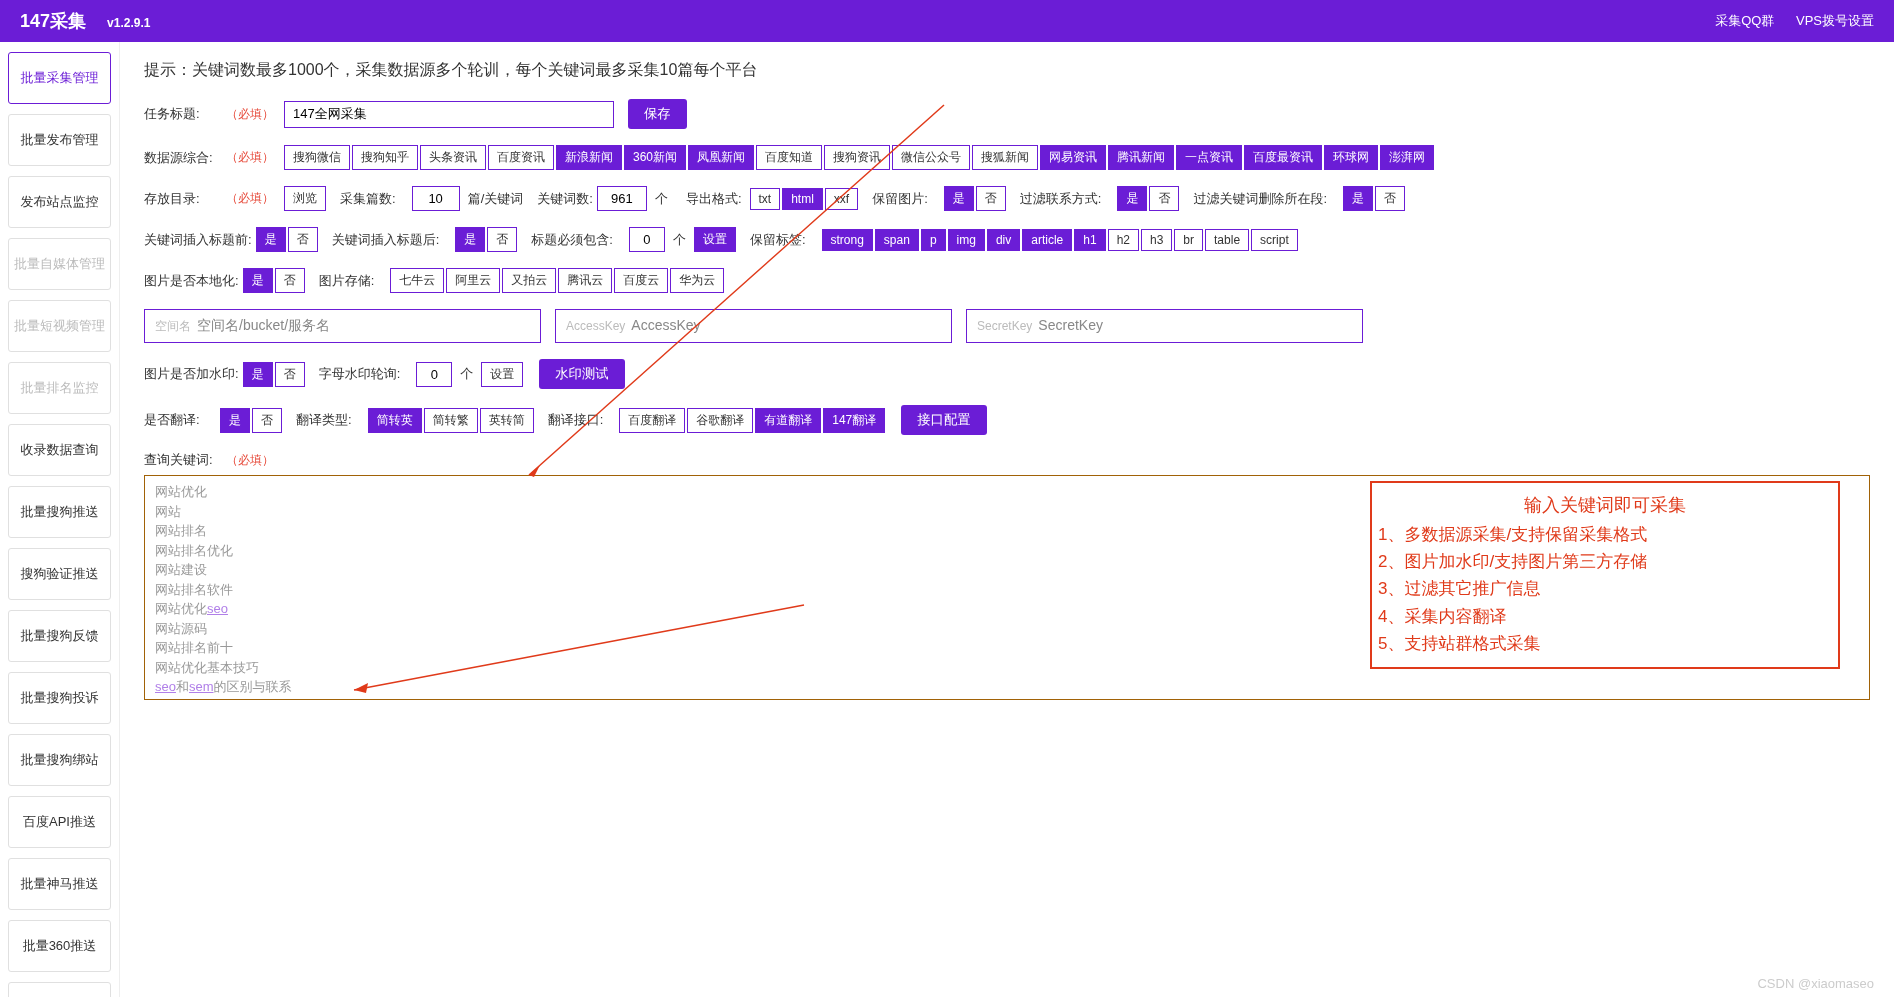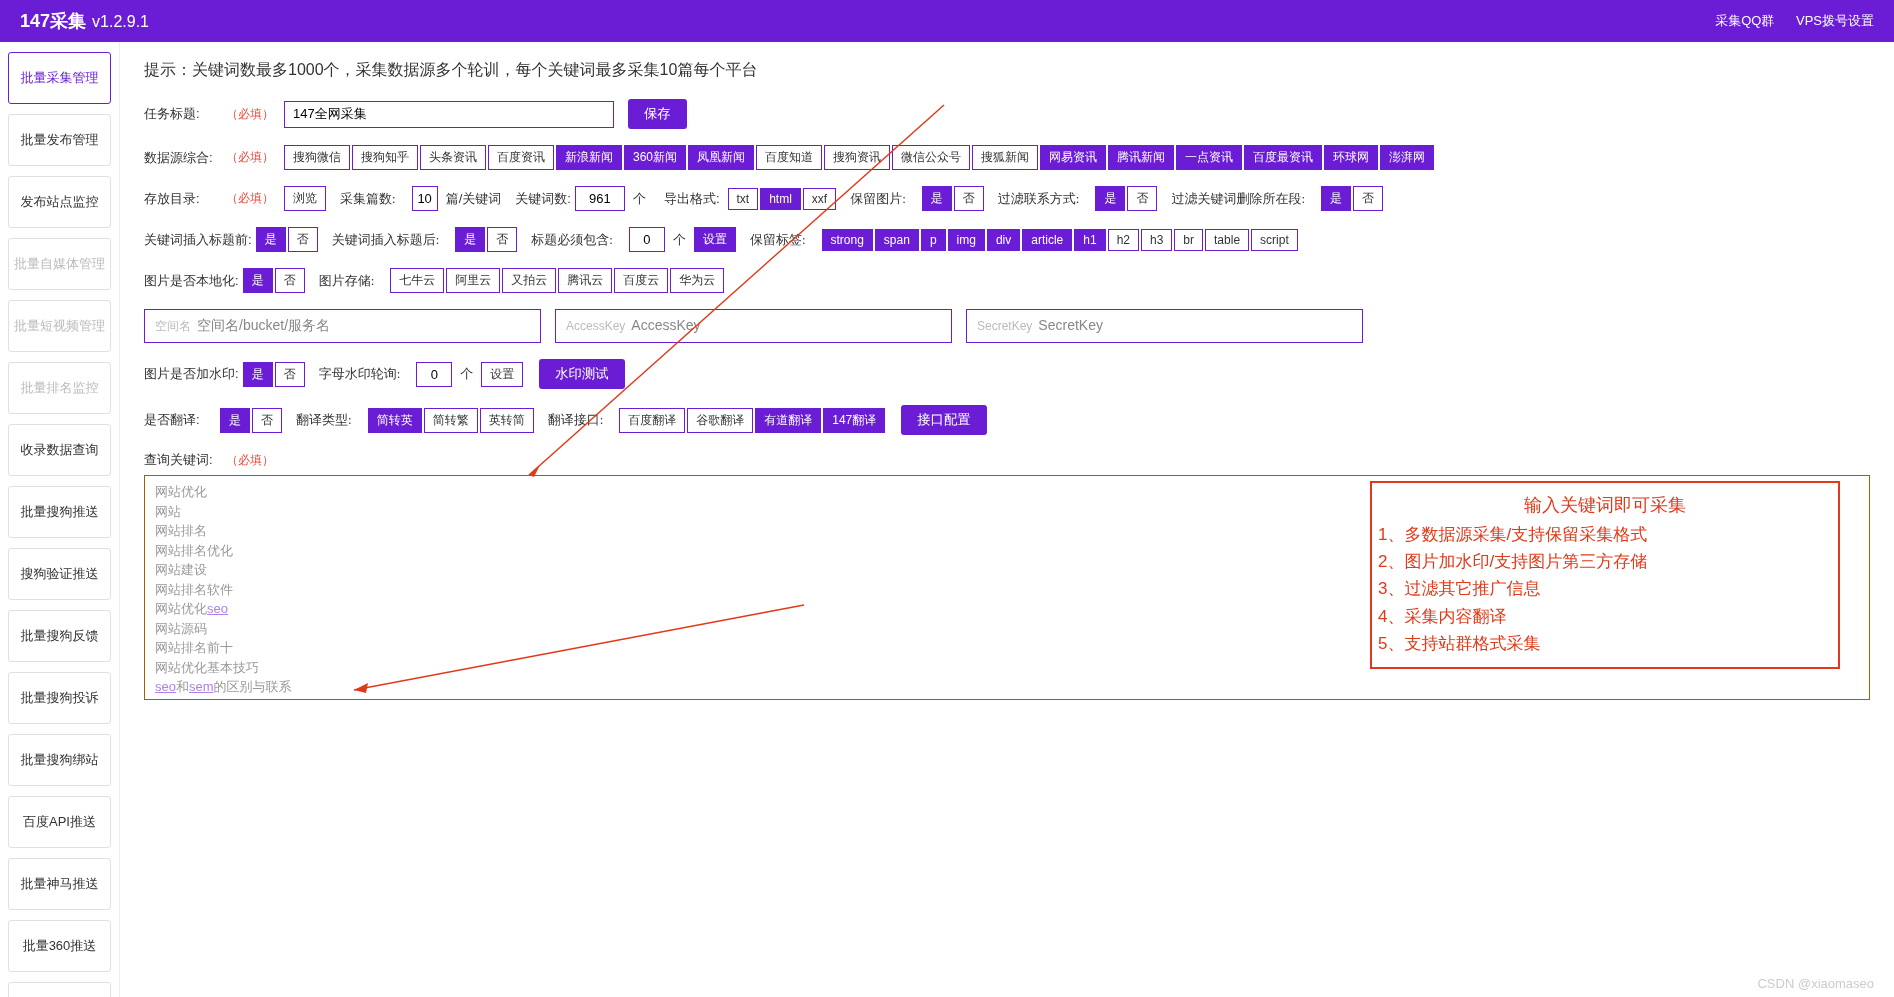--- a/index.html
+++ b/index.html
@@ -1,36 +1,36 @@
 <!DOCTYPE html>
 <html><head>
 <meta charset="utf-8">
 <style>
 * { margin:0; padding:0; box-sizing:border-box; font-family:"Microsoft YaHei",Arial,sans-serif; }
 body { background:#fff; font-size:13px; color:#333; }
 .topbar { background:#6b1dd6; height:42px; display:flex; align-items:center; justify-content:space-between; padding:0 20px; color:#fff; }
 .brand { font-size:18px; font-weight:bold; }
-.brand small { font-size:16px; font-weight:normal; margin-left:1px; }
+.brand small { font-size:12px; font-weight:bold; margin-left:16px; }
 .toplinks a { color:#fff; margin-left:18px; text-decoration:none; font-size:13px; }
 .layout { display:flex; }
 .sidebar { width:120px; padding:10px 8px; border-right:1px solid #eee; min-height:calc(100vh - 42px); }
 .sidebar .nav-item { display:block; width:100%; border:1px solid #e0e0e0; background:#fff; padding:16px 4px; margin-bottom:10px; font-size:13px; color:#333; border-radius:3px; text-align:center; cursor:pointer; }
 .sidebar .nav-item.active { color:#6b1dd6; border-color:#6b1dd6; }
 .sidebar .nav-item.disabled { color:#bbb; }
 .main { flex:1; padding:18px 24px; }
 .hint { font-size:16px; margin-bottom:18px; }
 .row { display:flex; align-items:center; flex-wrap:wrap; margin-bottom:16px; gap:4px; }
 .label { font-size:13px; min-width:72px; }
 .req { color:#e74c3c; margin:0 6px; font-size:12px; }
 .input { border:1px solid #6b1dd6; padding:5px 8px; font-size:13px; outline:none; }
-.input.sm { width:26px; padding:4px; text-align:center; }
+.input.sm { width:48px; padding:4px; text-align:center; }
 .btn-primary { background:#6b1dd6; color:#fff; border:none; padding:6px 16px; border-radius:3px; cursor:pointer; margin-left:10px;font-family:Liberation Mono, monospace; }
 .tag { display:inline-block; padding:3px 8px; font-size:12px; border:1px solid #6b1dd6; background:#fff; color:#333; cursor:pointer; margin-right:2px; }
 .tag.on { background:#6b1dd6; color:#fff; }
-.seg { margin-left:8px; margin-right:12px;font-family:Liberation Serif, serif; }
+.seg { margin-left:8px; margin-right:12px; }
 .bigin { border:1px solid #6b1dd6; padding:7px 10px; width:397px; font-size:14px; outline:none; }
 .bigin .ph { color:#bbb; font-size:12px; margin-right:6px; }
 .storage-row { display:flex; gap:14px; margin-bottom:16px; }
 .ta-wrap { border:1px solid #a16207; padding:6px 10px; height:225px; overflow:auto; position:relative; }
 .kw-line { color:#999; font-size:13px; line-height:1.5; }
 .kw-line .u { color:#b07fe8; text-decoration:underline; }
 .overlay { position:absolute; right:30px; top:6px; width:470px; border:2px solid #e03a1a; padding:10px 6px; background:#fff; }
 .overlay .t { color:#e03a1a; font-size:18px; text-align:center; margin-bottom:4px; }
 .overlay .l { color:#e03a1a; font-size:17px; line-height:1.6; }
 .watermark { position:fixed; right:20px; bottom:6px; color:#ccc; font-size:13px; }

